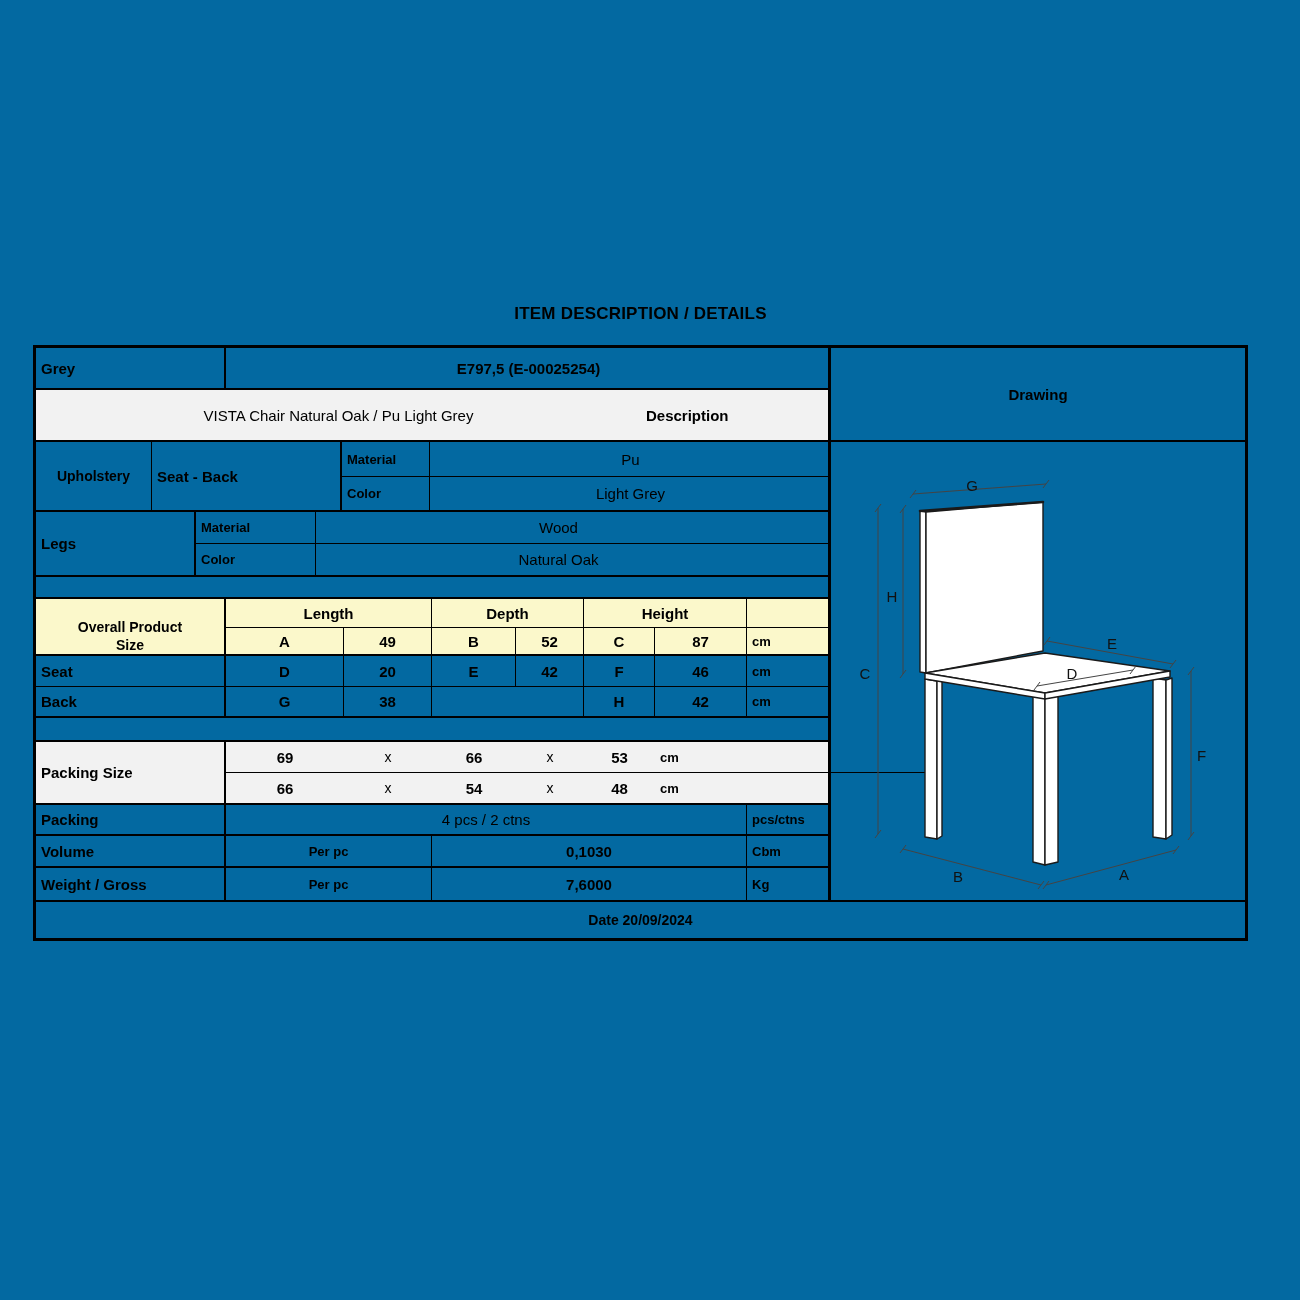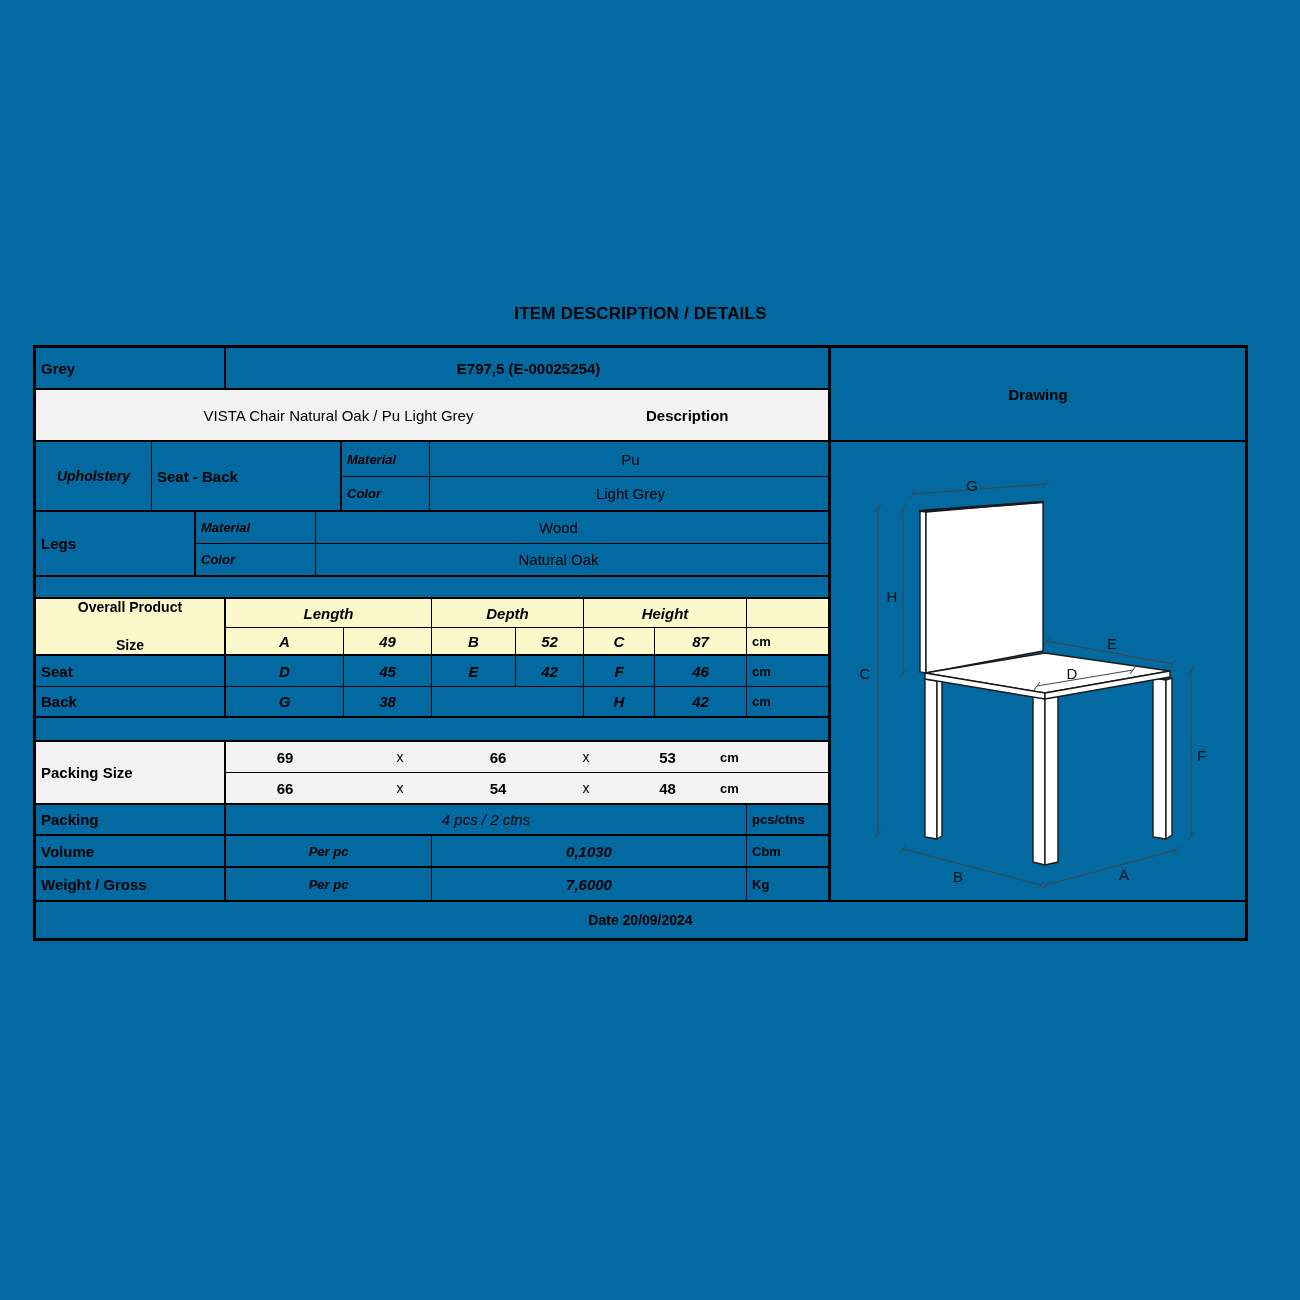--- a/index.html
+++ b/index.html
@@ -17,28 +17,28 @@
   .main{display:flex;flex:1;min-height:0;}
   .leftcol{width:795px;flex-shrink:0;display:flex;flex-direction:column;
            border-right:3px solid var(--border);box-sizing:border-box;}
   .rightcol{flex:1;display:flex;flex-direction:column;min-width:0;}
   .r{display:flex;box-sizing:border-box;flex-shrink:0;}
   .cl{box-sizing:border-box;display:flex;align-items:center;overflow:hidden;flex-shrink:0;}
   .cc{justify-content:center;text-align:center;}
   .pl{padding-left:5px;}
   .b{font-weight:700;}
   .f13{font-size:13px;} .f14{font-size:14px;}
-  .br1{border-right:1px solid var(--border);font-style:italic;} .br2{border-right:2px solid var(--border);}
+  .br1{border-right:1px solid var(--border);} .br2{border-right:2px solid var(--border);}
   .bb1{border-bottom:1px solid var(--border);} .bb2{border-bottom:2px solid var(--border);}
   .grey{background:var(--grey);} .yellow{background:var(--yellow);}
   .subcol{display:flex;flex-direction:column;flex:1;min-width:0;}
   .psgrid{display:grid;grid-template-columns:118px 88px 84px 68px 71px 176px;
-          width:605px;box-sizing:border-box;align-items:center;gap:12px;}
+          width:712px;box-sizing:border-box;align-items:center;}
   .psgrid .cl{width:auto;}
-  .ops-label{flex-direction:column;justify-content:space-between;line-height:1.25;}
+  .ops-label{flex-direction:column;justify-content:flex-end;line-height:1.25;}
   .date-row{height:36px;border-top:2px solid var(--border);display:flex;
             align-items:center;justify-content:center;font-weight:700;font-size:14px;}
   .drawing-header{height:106px;border-bottom:2px solid var(--border);display:flex;
                   align-items:center;justify-content:center;font-weight:700;
                   box-sizing:border-box;}
   .drawing-area{flex:1;position:relative;}
   svg{display:block;}
   .chair{fill:#ffffff;stroke:var(--inkline);stroke-width:1.4;stroke-linejoin:round;}
   .chair-heavy{fill:none;stroke:var(--inkline);stroke-width:2.6;stroke-linecap:round;}
   .dimline{fill:none;stroke:var(--dimline);stroke-width:1;}
@@ -119,21 +119,21 @@
               <div class="cl br1 cc b" style="width:71px">C</div>
               <div class="cl br1 cc b" style="width:92px">87</div>
               <div class="cl b f13 pl" style="width:84px">cm</div>
             </div>
           </div>
         </div>
 
         <div class="r bb1" style="height:31px">
           <div class="cl br2 b pl" style="width:190px">Seat</div>
           <div class="cl br1 cc b" style="width:118px">D</div>
-          <div class="cl br1 cc b" style="width:88px">45</div>
+          <div class="cl br1 cc b" style="width:88px">20</div>
           <div class="cl br1 cc b" style="width:84px">E</div>
           <div class="cl br1 cc b" style="width:68px">42</div>
           <div class="cl br1 cc b" style="width:71px">F</div>
           <div class="cl br1 cc b" style="width:92px">46</div>
           <div class="cl b f13 pl" style="width:84px">cm</div>
         </div>
 
         <div class="r bb2" style="height:31px">
           <div class="cl br2 b pl" style="width:190px">Back</div>
           <div class="cl br1 cc b" style="width:118px">G</div>

